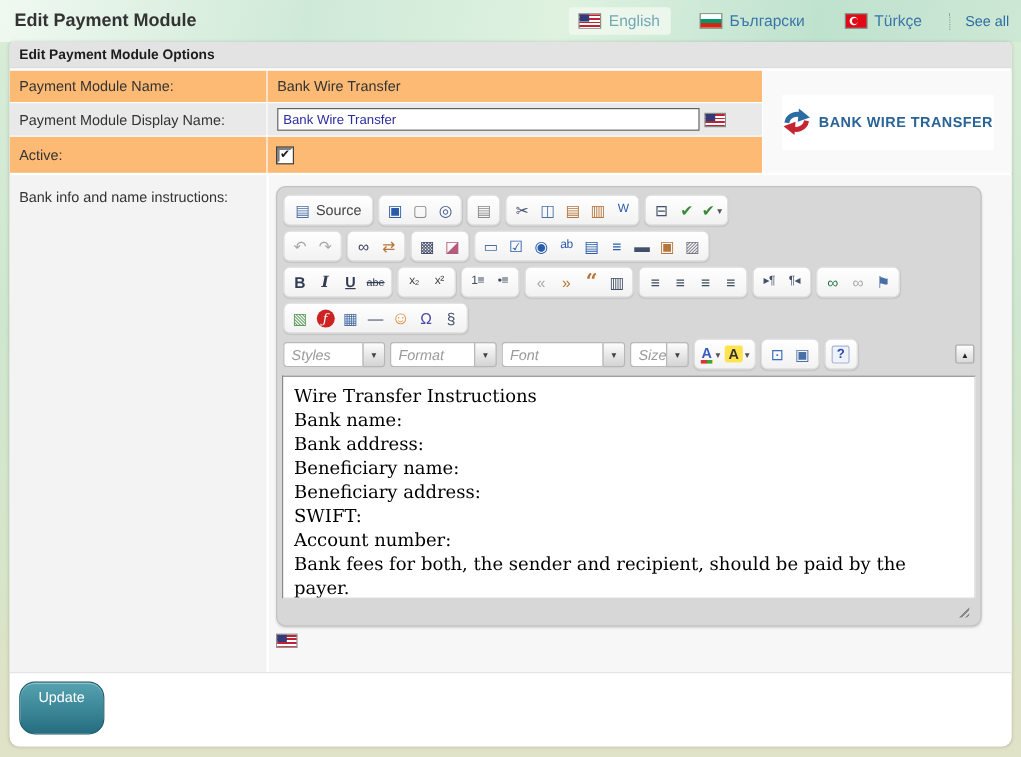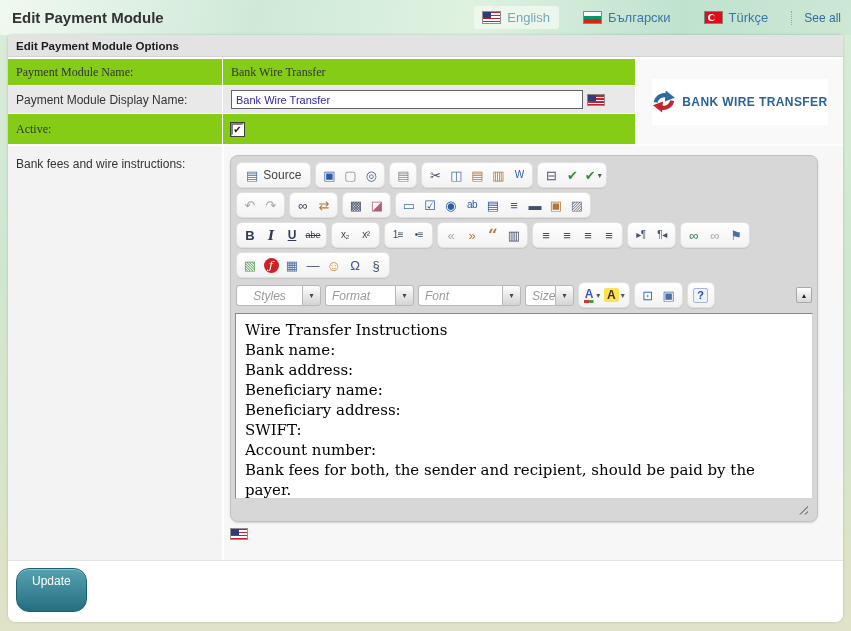--- a/index.html
+++ b/index.html
@@ -43,21 +43,21 @@
     padding: 5px 8px; height: 22px; flex: none; margin-bottom: 2px;
   }
   .sec-header.first { border-radius: 4px 4px 0 0; }
   
   .form-grid {
     display: grid; grid-template-columns: 214px 412px 1fr;
     grid-template-rows: 26px 27px 30px; gap: 1px;
     background: #fff; margin-bottom: 2px; flex: none;
   }
   .cell { display: flex; align-items: center; font-size: 12px; color: #333; padding-left: 8px; }
-  .bg-a { background: #84cc16; font-family: Liberation Serif, serif; }
+  .bg-a { background: #fdba74; }
   .bg-b { background: #e9e9e9; }
   .side-cell { grid-column: 3; grid-row: 1 / 4; background: #f9f9f9; display: flex; align-items: center; justify-content: center; padding: 0; }
   .logo-card { width: 176px; height: 46px; background: #fff; display: flex; align-items: center; justify-content: center; gap: 7px; }
   .logo-text { font-size: 12px; font-weight: bold; color: #2a6496; letter-spacing: .4px; white-space: nowrap; }
   .txt {
     width: 352px; height: 19px; border: 1px solid #636363; background: #fff;
     font-family: "Liberation Sans", sans-serif; font-size: 11px; color: #2c2ca0; padding: 2px 4px; outline: none;
   }
   .val-flag { margin-left: 5px; }
   .cb { width: 13px; height: 13px; background: #fff; border: 2px solid; border-color: #808080 #fff #fff #808080; outline: 1px solid #404040; display: flex; align-items: center; justify-content: center; }
@@ -167,21 +167,21 @@
     <div class="cell bg-a">Active:</div>
     <div class="cell bg-a">
       <span class="cb">
           <span class="cb-check" id="cb-check">✔</span>
         </span>
     </div>
   </div>
 
 
   <div class="ed-row">
-    <div class="ed-label">Bank fees and wire instructions:</div>
+    <div class="ed-label">Bank info and name instructions:</div>
     <div class="ed-main">
       <div class="fck">
         <div id="tb">
             <div class="tb-row">
               <span class="tb-grp">
                 <span class="tb-btn labeled">
                   <span class="g" style="color: rgb(74, 111, 165);">▤</span>
                   <span class="tb-lab">Source</span>
                 </span>
               </span>
@@ -385,21 +385,21 @@
                 <span class="tb-btn">
                   <span class="g" style="color: rgb(74, 74, 170);">Ω</span>
                 </span>
                 <span class="tb-btn">
                   <span class="g" style="color: rgb(68, 80, 106);">§</span>
                 </span>
               </span>
             </div>
             <div class="tb-row">
               <span class="dd">
-                <span class="dd-field" style="width: 66px; text-align: center;">Styles</span>
+                <span class="dd-field" style="width: 66px;">Styles</span>
                 <span class="dd-btn">▾</span>
               </span>
               <span class="dd">
                 <span class="dd-field" style="width: 70px;">Format</span>
                 <span class="dd-btn">▾</span>
               </span>
               <span class="dd">
                 <span class="dd-field" style="width: 84px;">Font</span>
                 <span class="dd-btn">▾</span>
               </span>

